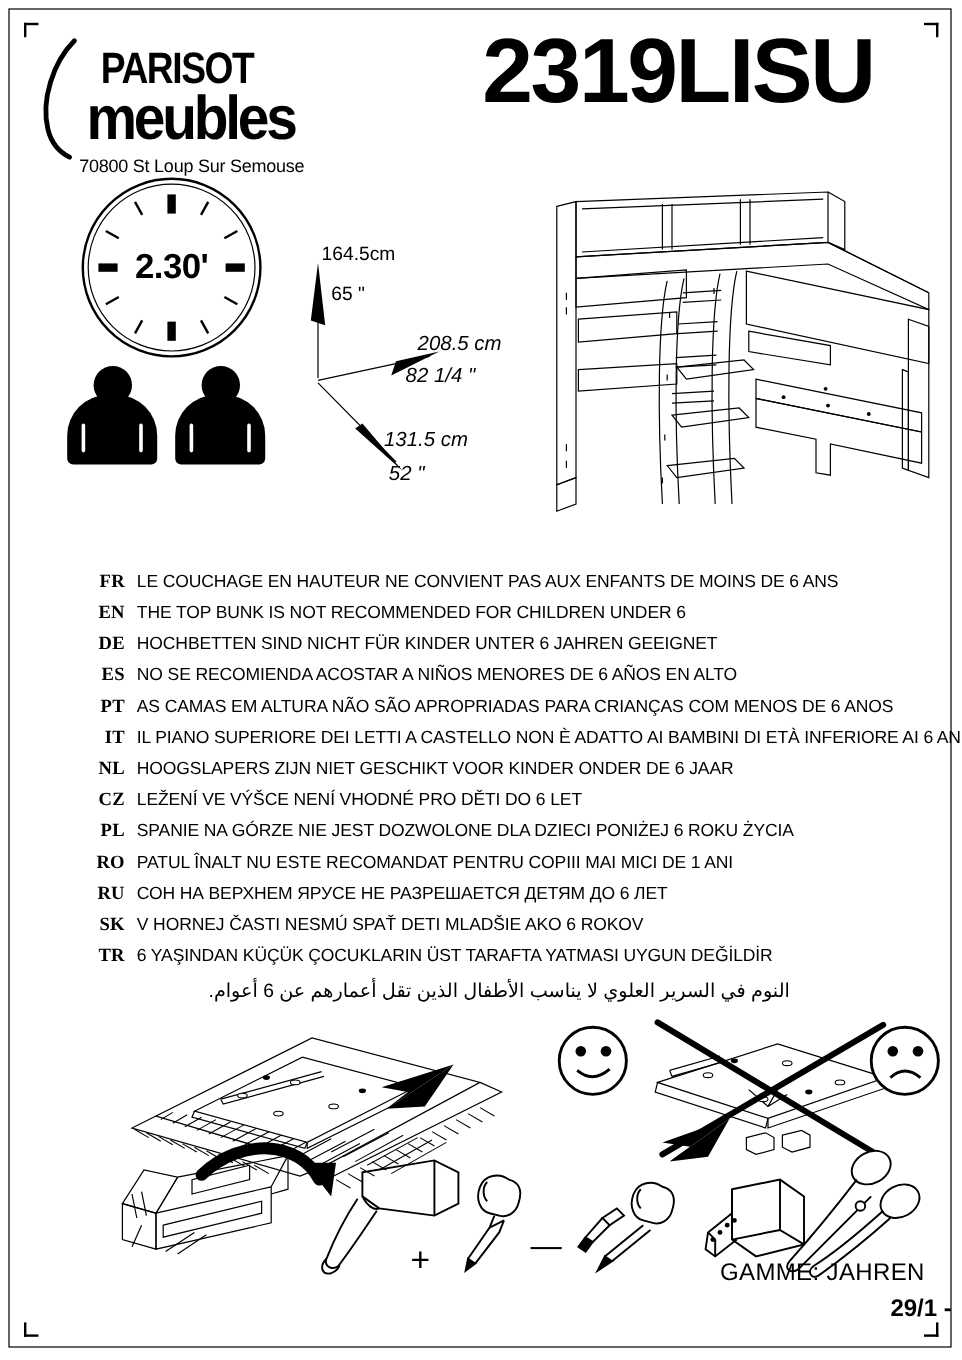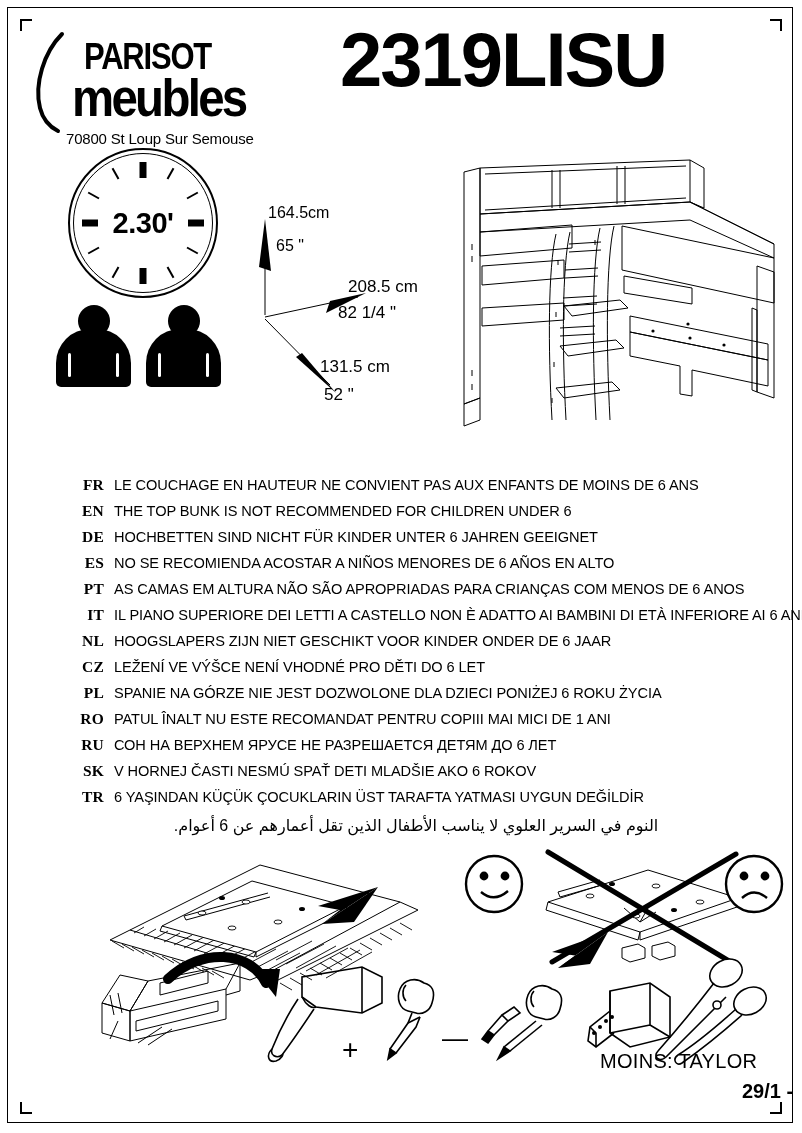--- a/index.html
+++ b/index.html
@@ -20,42 +20,42 @@
 
   
   .logo-block{position:absolute;left:28px;top:30px;width:300px;height:100px;}
   .logo-swoosh{position:absolute;left:0;top:2px;}
   .brand-top{position:absolute;left:56px;top:6px;font-weight:bold;font-size:31px;letter-spacing:-1.2px;
     transform:scaleY(1.18);transform-origin:left top;font-family:"Liberation Sans",sans-serif;}
   .brand-bot{position:absolute;left:44px;top:38px;font-weight:bold;font-size:46px;letter-spacing:-2.6px;
     transform:scaleY(1.12) scaleX(1.03);transform-origin:left top;}
   .brand-addr{position:absolute;left:38px;top:100px;font-size:15px;letter-spacing:-0.2px;}
 
-  .model-code{position:absolute;left:340px;top:22px;width:450px;
+  .model-code{position:absolute;left:340px;top:22px;width:450px;text-align:center;
     font-size:76px;font-weight:bold;letter-spacing:-2px;line-height:1;}
 
   
   .clock{position:absolute;left:68px;top:148px;width:150px;height:150px;}
   .clock .ring-outer{position:absolute;inset:0;border:2px solid #000;border-radius:50%;box-sizing:border-box;}
   .clock .ring-inner{position:absolute;inset:5px;border:1px solid #000;border-radius:50%;box-sizing:border-box;}
   .clock-label{position:absolute;left:0;top:0;width:150px;height:150px;display:flex;
     align-items:center;justify-content:center;font-size:29px;font-weight:bold;letter-spacing:-0.5px;}
 
   
   .people{position:absolute;left:56px;top:305px;width:165px;height:82px;}
   .person{position:absolute;top:0;width:75px;height:82px;}
   .person .head{position:absolute;left:22px;top:0;width:32px;height:32px;border-radius:50%;background:#000;}
   .person .body{position:absolute;left:0;top:24px;width:75px;height:58px;background:#000;
     border-radius:34px 34px 5px 5px;}
   .person .arm{position:absolute;top:48px;width:3px;height:24px;background:#fff;border-radius:2px;}
 
   
   .dims{position:absolute;left:238px;top:205px;width:230px;height:200px;}
   .dim-txt{position:absolute;font-size:16px;white-space:nowrap;}
-  .dim-txt.big{font-size:17px;}
+  .dim-txt.big{font-size:17px;font-style:italic;}
 
   
   .bed{position:absolute;left:452px;top:148px;width:330px;height:280px;}
 
   
   .warn{position:absolute;left:66px;top:476px;width:720px;}
   .wrow{display:flex;align-items:baseline;margin-bottom:1px;height:25px;}
   .wcode{width:38px;flex:0 0 38px;text-align:right;font-weight:bold;font-size:15.5px;letter-spacing:0.2px;font-family:Liberation Serif, serif;}
   .wtext{padding-left:10px;font-size:14.6px;letter-spacing:-0.1px;white-space:nowrap;}
   .warow-ar{text-align:center;width:700px;font-size:16px;direction:rtl;margin-top:3px;padding-right:60px;}
@@ -429,16 +429,16 @@
       <g class="ln2">
         <ellipse cx="636" cy="18" rx="17" ry="13" transform="rotate(-28 636 18)" fill="#fff"></ellipse>
         <ellipse cx="660" cy="46" rx="17" ry="13" transform="rotate(-28 660 46)" fill="#fff"></ellipse>
         <path d="M624 28 C604 54, 584 78, 568 96 C562 102, 570 108, 576 102 C594 84, 616 62, 636 42"></path>
         <path d="M646 54 C626 72, 604 90, 588 100 C582 104, 586 112, 592 108 C612 94, 634 76, 652 60"></path>
         <circle cx="627" cy="50" r="4" fill="#fff"></circle>
       </g>
     </svg>
   </div>
 
-  <div class="footer-gamme">MOINS: TAYLOR</div>
+  <div class="footer-gamme">GAMME: JAHREN</div>
   <div class="footer-page">29/1 -</div>
 
 </div>
 
 </body></html>

